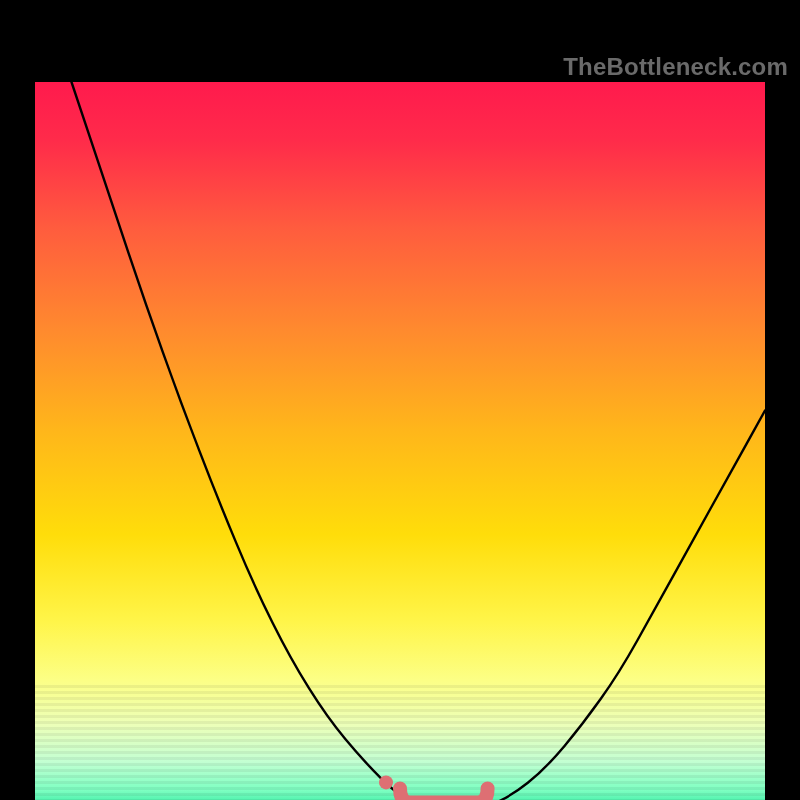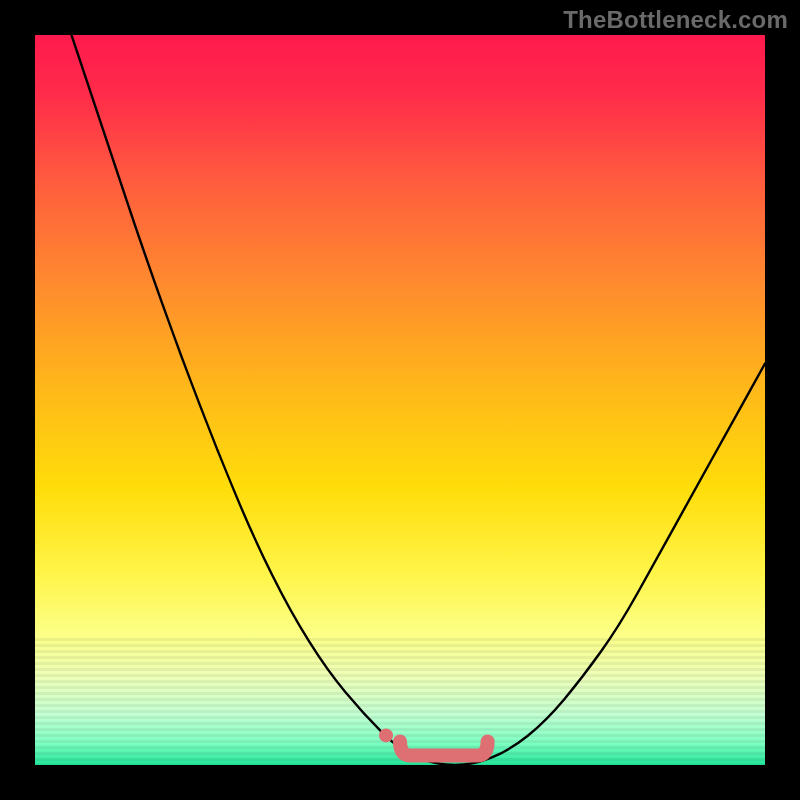--- a/index.html
+++ b/index.html
@@ -7,20 +7,21 @@
     padding: 0;
     width: 800px;
     height: 800px;
     background: #000000;
     overflow: hidden;
   }
   .chart-container {
     position: relative;
     width: 800px;
     height: 672px;
+    margin-top: 47px;
   }
   .plot-area {
     position: absolute;
     left: 35px;
     top: 35px;
     width: 730px;
     height: 730px;
     overflow: hidden;
   }
   .gradient-bg {

